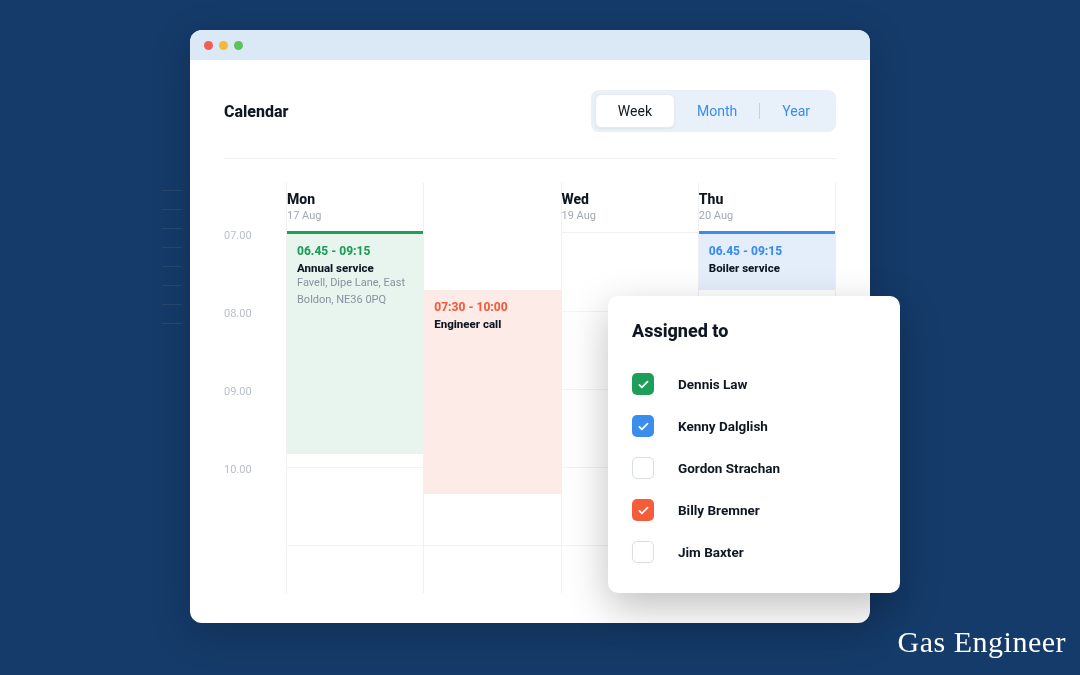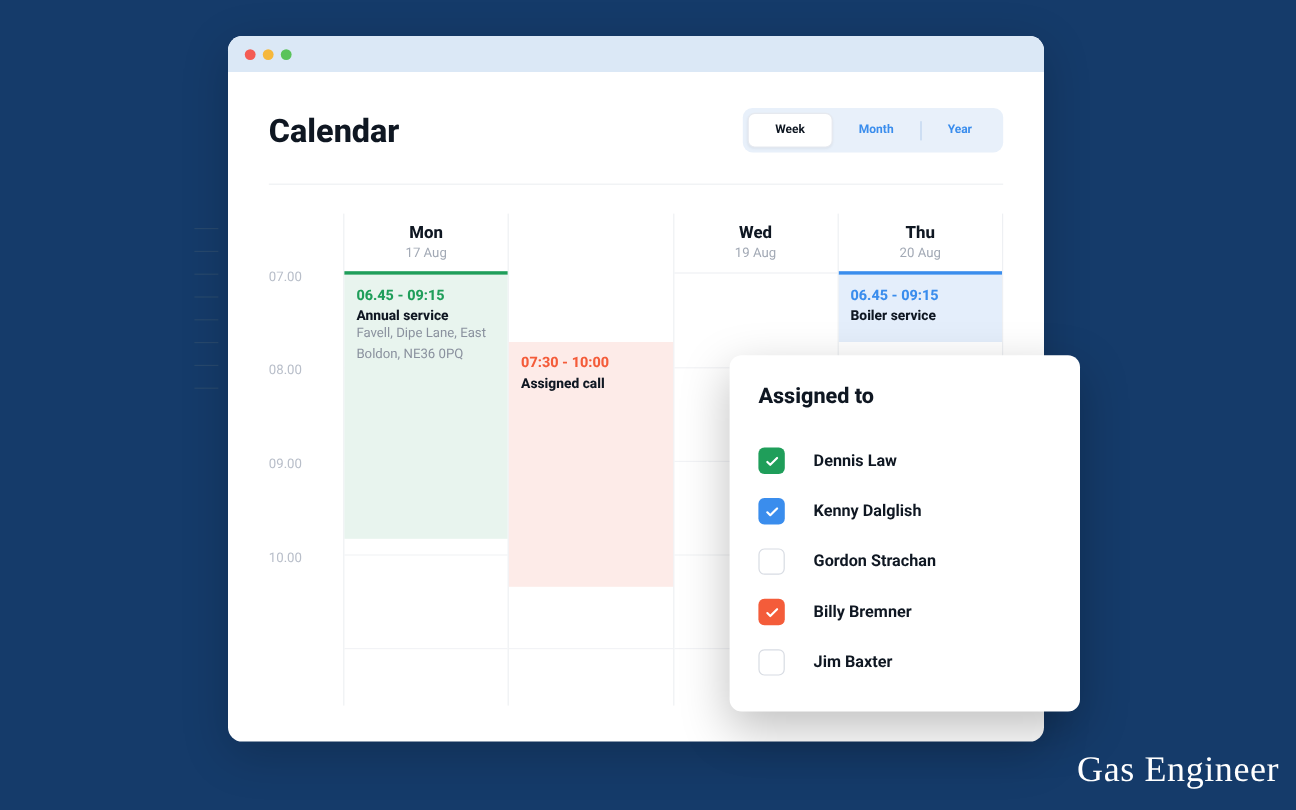--- a/index.html
+++ b/index.html
@@ -34,32 +34,32 @@
   .dot.yellow { background: #f6b83c; }
   .dot.green { background: #5ac35a; }
   .window-body { padding: 30px 34px 30px 34px; }
   .header-row {
     display: flex;
     justify-content: space-between;
     align-items: center;
     padding-bottom: 26px;
     border-bottom: 1px solid #eef0f3;
   }
-  .page-title { font-size: 27px; font-weight: 800; color: #0f1722; }
+  .page-title { font-size: 16px; font-weight: 800; color: #0f1722; }
   .view-toggle {
     display: flex;
     background: #e8f0fa;
     border-radius: 8px;
     padding: 4px;
     align-items: center;
   }
   .view-toggle .tab {
     padding: 8px 22px;
-    font-size: 10px;
-    font-weight: 700;
+    font-size: 14px;
+    font-weight: 400;
     color: #3a8ded;
     border-radius: 6px;
     cursor: pointer;
   }
   .view-toggle .tab.active {
     background: #fff;
     color: #0f1722;
     box-shadow: 0 1px 2px rgba(0,0,0,0.05);
     border: 1px solid #e6e9ef;
   }
@@ -83,21 +83,20 @@
     display: grid;
     grid-template-columns: repeat(4, 1fr);
     border-left: 1px solid #eef0f3;
   }
   .day-col {
     border-right: 1px solid #eef0f3;
     position: relative;
     min-height: 410px;
   }
   .day-head {
-    text-align: center;
     padding: 8px 0 10px;
     border-bottom: 1px solid #eef0f3;
   }
   .day-head .dow { font-size: 14px; font-weight: 800; color: #0f1722; }
   .day-head .date { font-size: 11px; color: #a2a9b5; margin-top: 2px; }
   .accent-bar {
     position: absolute;
     top: 48px;
     left: 0; right: 0;
     height: 3px;
@@ -247,21 +246,21 @@
               <div class="addr">Favell, Dipe Lane, East Boldon, NE36 0PQ</div>
             </div>
           </div>
           <div class="day-col">
             <div class="hour-line" style="top: 128px;"></div>
             <div class="hour-line" style="top: 206px;"></div>
             <div class="hour-line" style="top: 284px;"></div>
             <div class="hour-line" style="top: 362px;"></div>
             <div class="event red" style="top: 107px; height: 204px;">
               <div class="time">07:30 - 10:00</div>
-              <div class="title">Assigned call</div>
+              <div class="title">Engineer call</div>
             </div>
           </div>
           <div class="day-col">
             <div class="day-head">
               <div class="dow">Wed</div>
               <div class="date">19 Aug</div>
             </div>
             <div class="hour-line" style="top: 128px;"></div>
             <div class="hour-line" style="top: 206px;"></div>
             <div class="hour-line" style="top: 284px;"></div>

